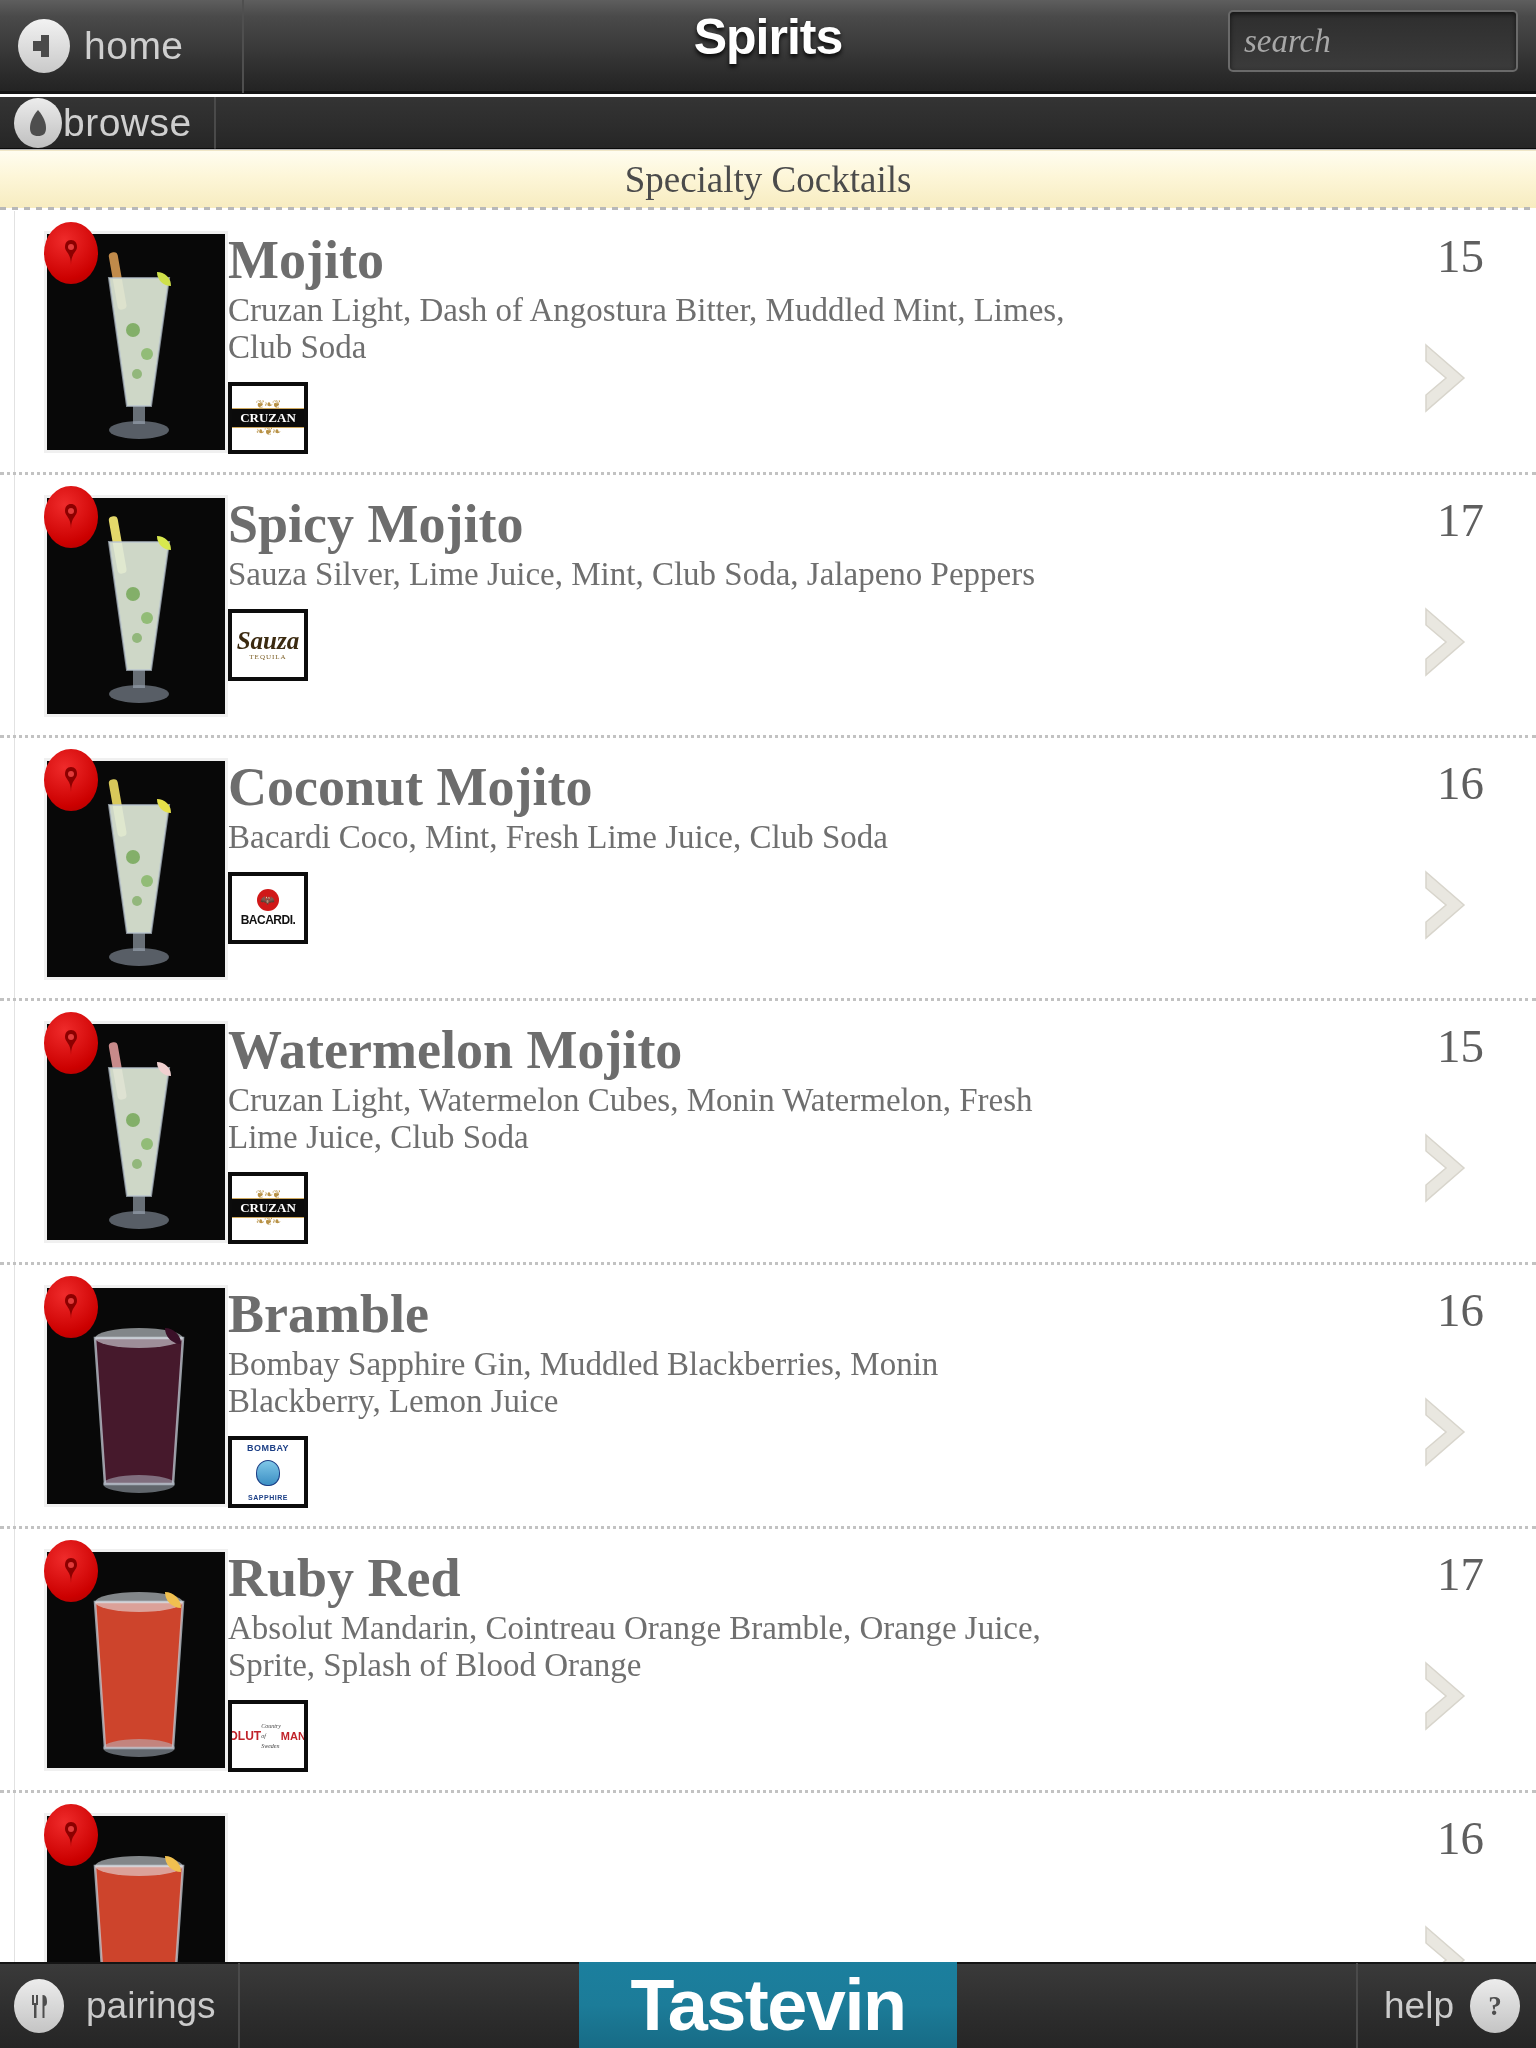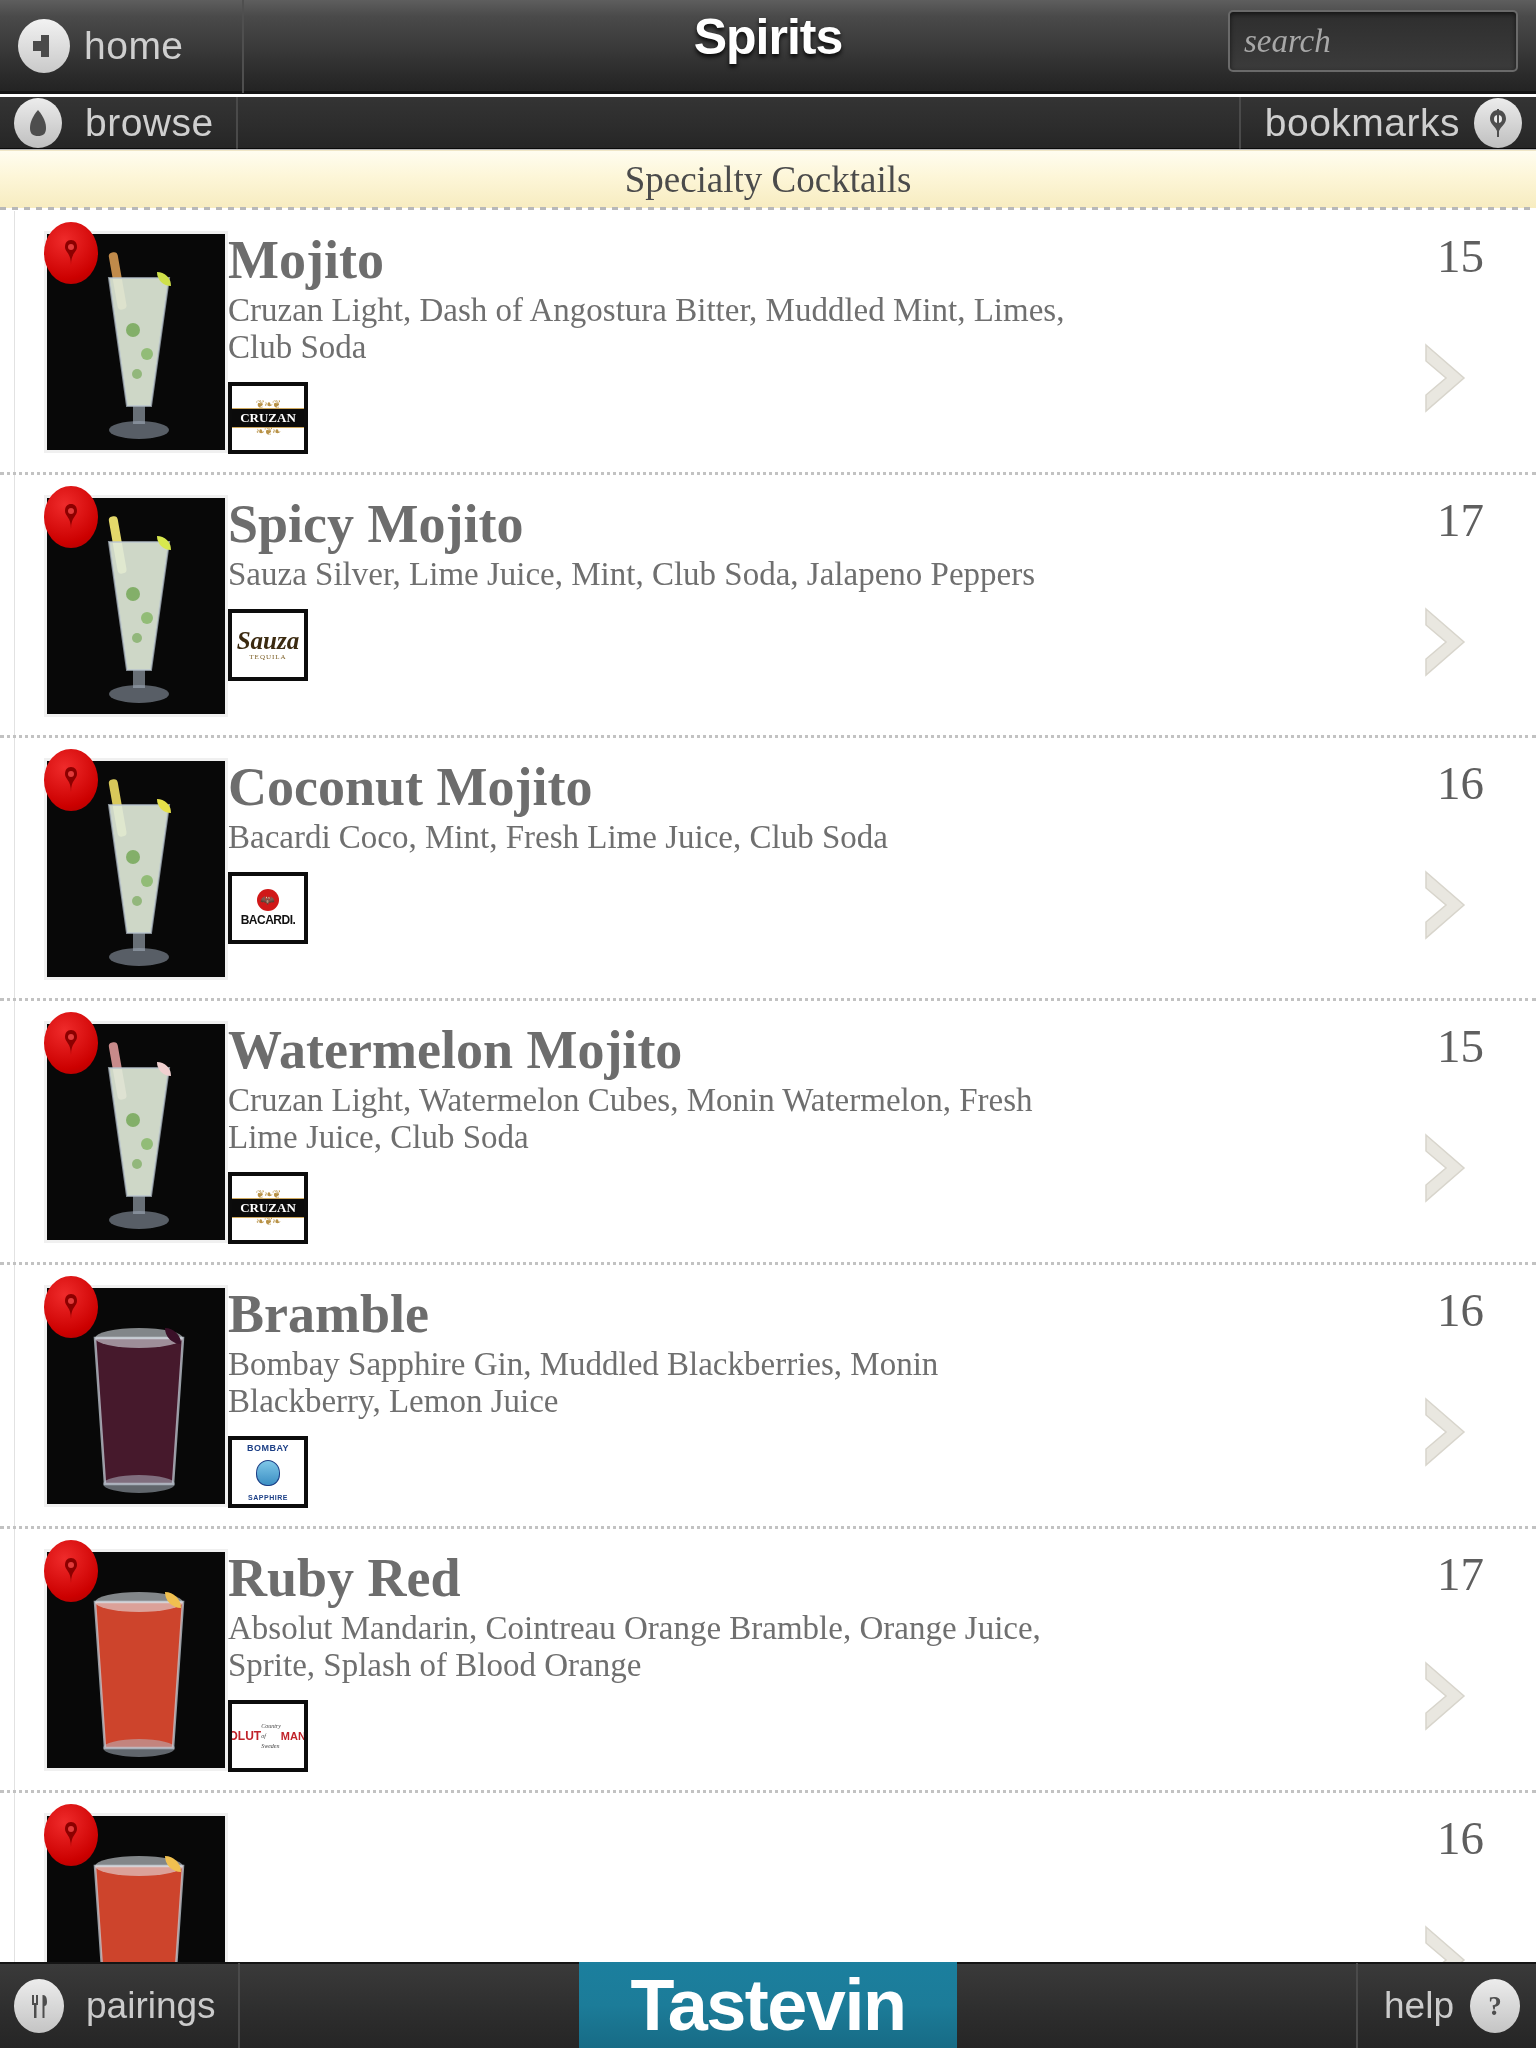--- a/index.html
+++ b/index.html
@@ -66,21 +66,21 @@
     position: absolute; left: 0; top: 97px; width: 1536px; height: 52px;
     background: linear-gradient(to bottom, #343434 0%, #2c2c2c 60%, #262626 100%);
     border-bottom: 1px solid #101010;
     display: flex; align-items: center; justify-content: space-between;
   }
   .navbar::after {
     content: ""; position: absolute; left: 0; right: 0; bottom: -5px; height: 5px;
     background: linear-gradient(to bottom, rgba(0,0,0,0.40), rgba(0,0,0,0));
   }
   .nav-left {
-    display: flex; align-items: center; gap: 23px;
+    display: flex; align-items: center; gap: 1px;
     padding: 0 22px 0 14px; height: 52px;
     border-right: 2px solid #4a4a4a; cursor: pointer;
   }
   .nav-right {
     display: flex; align-items: center; gap: 14px;
     padding: 0 14px 0 24px; height: 52px;
     border-left: 2px solid #4a4a4a; cursor: pointer;
   }
   .nav-ic {
     width: 48px; height: 50px; border-radius: 50%;
@@ -250,30 +250,20 @@
 
 <div class="navbar">
   <div class="nav-left">
     <span class="nav-ic">
       <svg width="30" height="32" viewBox="0 0 30 32" aria-hidden="true">
         <path d="M15 3 C21 10 23 16 23 21 C23 27 20 29 15 29 C10 29 7 27 7 21 C7 16 9 10 15 3 Z" fill="#4e4e4e"></path>
       </svg>
     </span>
     <span class="topbar-label">browse</span>
   </div>
-  <div class="nav-right">
-    <span class="topbar-label">bookmarks</span>
-    <span class="nav-ic">
-      <svg width="28" height="32" viewBox="0 0 28 32" aria-hidden="true">
-        <path d="M14 3 C9 3 6 7 6 12 C6 18 14 20 14 29 C14 20 22 18 22 12 C22 7 19 3 14 3 Z" fill="#4e4e4e"></path>
-        <circle cx="14" cy="12" r="4" fill="#ececec"></circle>
-        <rect x="13" y="2" width="2" height="28" fill="#4e4e4e"></rect>
-      </svg>
-    </span>
-  </div>
 </div>
 
 <div class="section-head">
   <span class="section-head-title">Specialty Cocktails</span>
 </div>
 <div class="dotted-rule" style="top:207px"></div>
 
 <div class="list" id="list">
     <div class="row">
     <div class="thumb-wrap">

